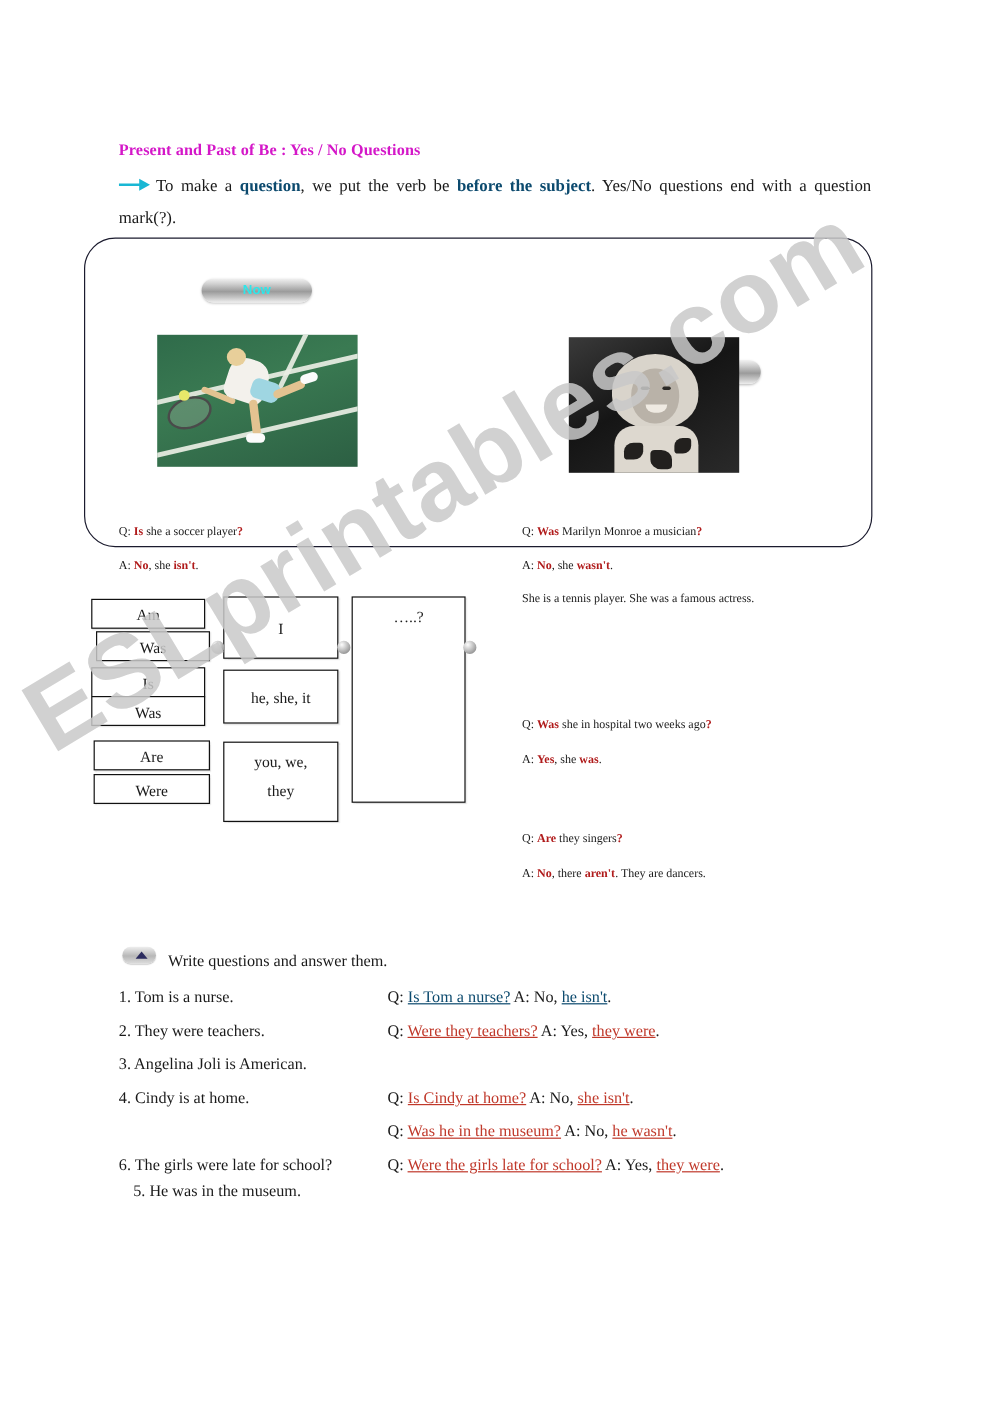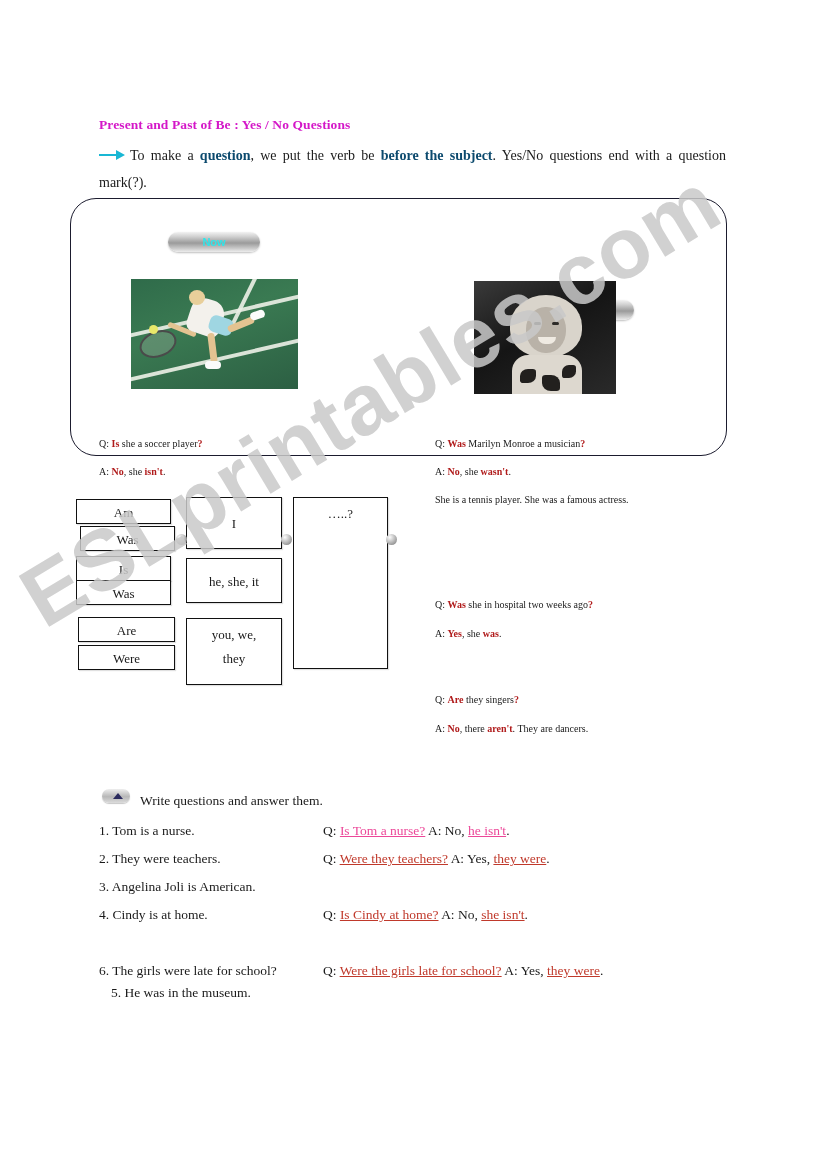--- a/index.html
+++ b/index.html
@@ -199,21 +199,21 @@
     left: 11px; top: 4px;
     border-left: 5px solid transparent;
     border-right: 5px solid transparent;
     border-bottom: 6px solid #2b2b5e;
   }
   #ex-head-label { position: absolute; left: 140px; top: 793px; font-size: 13.5px; z-index: 8; }
 
   .ex-row { position: absolute; font-size: 13.5px; white-space: nowrap; z-index: 8; }
   .ex-left { position: absolute; left: 99px; }
   .ex-right { position: absolute; left: 323px; }
-  .ans-black { color: #ec4899; text-decoration: underline; }
+  .ans-black { color: #0c4a6e; text-decoration: underline; }
   .ans-red   { color: #c0392b; text-decoration: underline; }
   .ex-right .lbl { color: #1a1a1a; }
 </style>
 </head>
 <body>
 
 <div id="page">
 
   <div id="watermark">ESLprintables.com</div>
 
@@ -365,20 +365,27 @@
   <div class="ex-row ex-left" style="top:907px;">4. Cindy is at home.</div>
   <div class="ex-row ex-right" style="top:907px;">
     <span class="lbl">Q:</span>
     <span class="ans-red">Is Cindy at home?</span>
     <span class="lbl">A:</span>
     <span class="lbl">No,</span>
     <span class="ans-red">she isn't</span><span class="lbl">.</span>
   </div>
 
   <div class="ex-row ex-left" style="top:985px;margin-left:12px;">5. He was in the museum.</div>
+  <div class="ex-row ex-right" style="top:935px;">
+    <span class="lbl">Q:</span>
+    <span class="ans-red">Was he in the museum?</span>
+    <span class="lbl">A:</span>
+    <span class="lbl">No,</span>
+    <span class="ans-red">he wasn't</span><span class="lbl">.</span>
+  </div>
 
   <div class="ex-row ex-left" style="top:963px;">6. The girls were late for school?</div>
   <div class="ex-row ex-right" style="top:963px;">
     <span class="lbl">Q:</span>
     <span class="ans-red">Were the girls late for school?</span>
     <span class="lbl">A:</span>
     <span class="lbl">Yes,</span>
     <span class="ans-red">they were</span><span class="lbl">.</span>
   </div>
 

